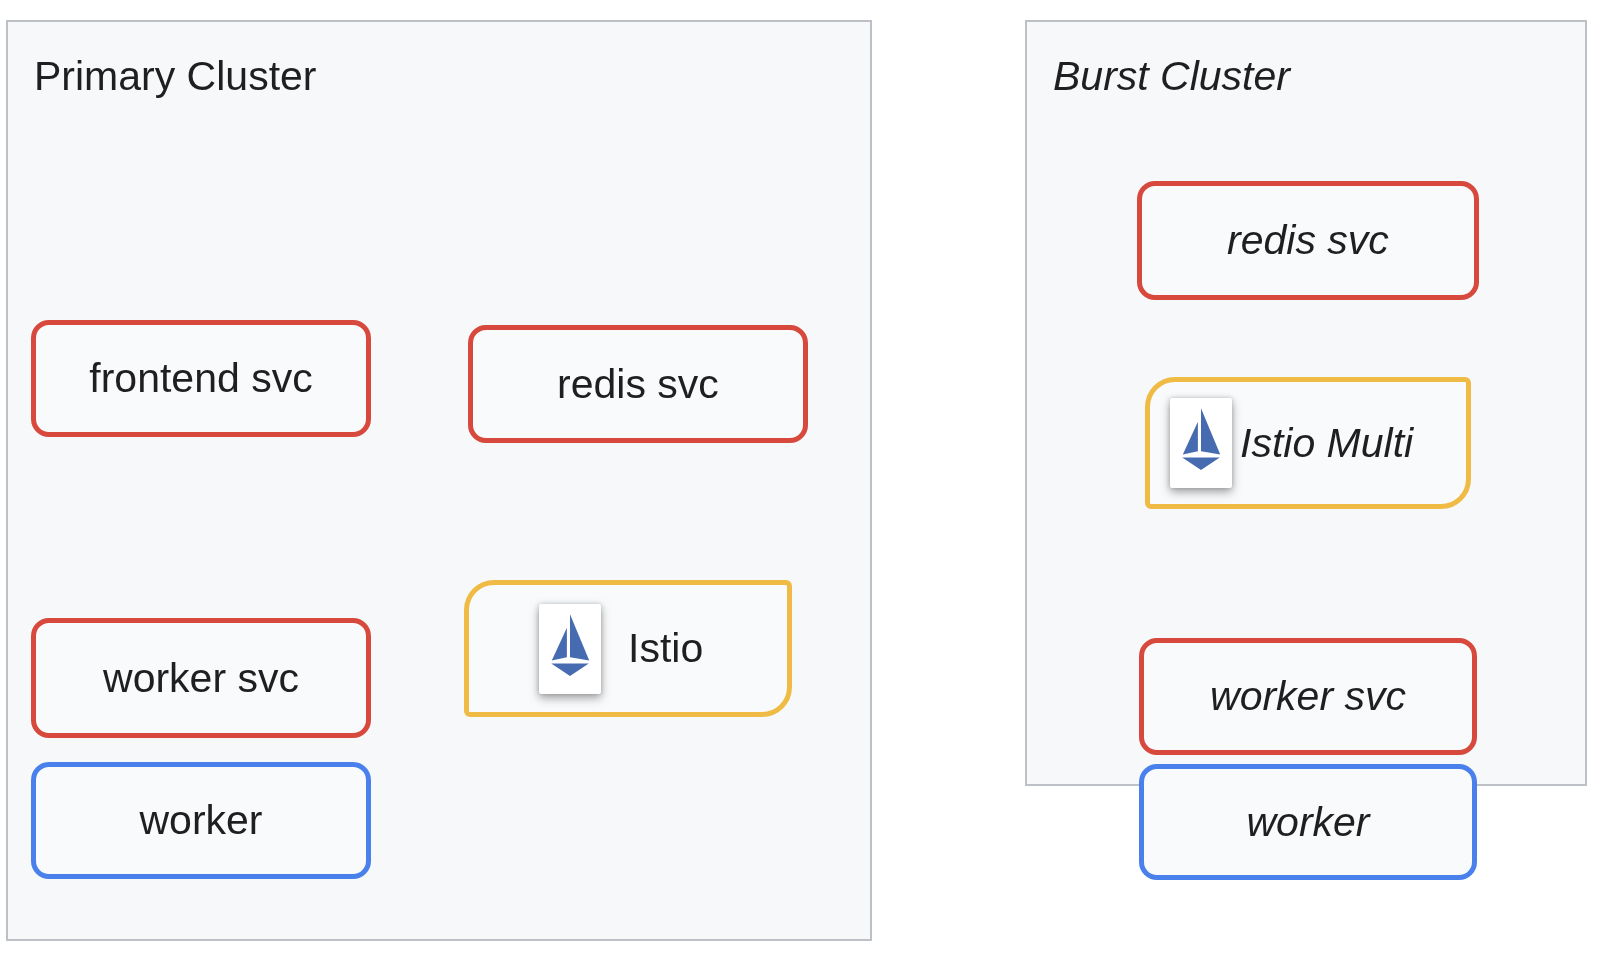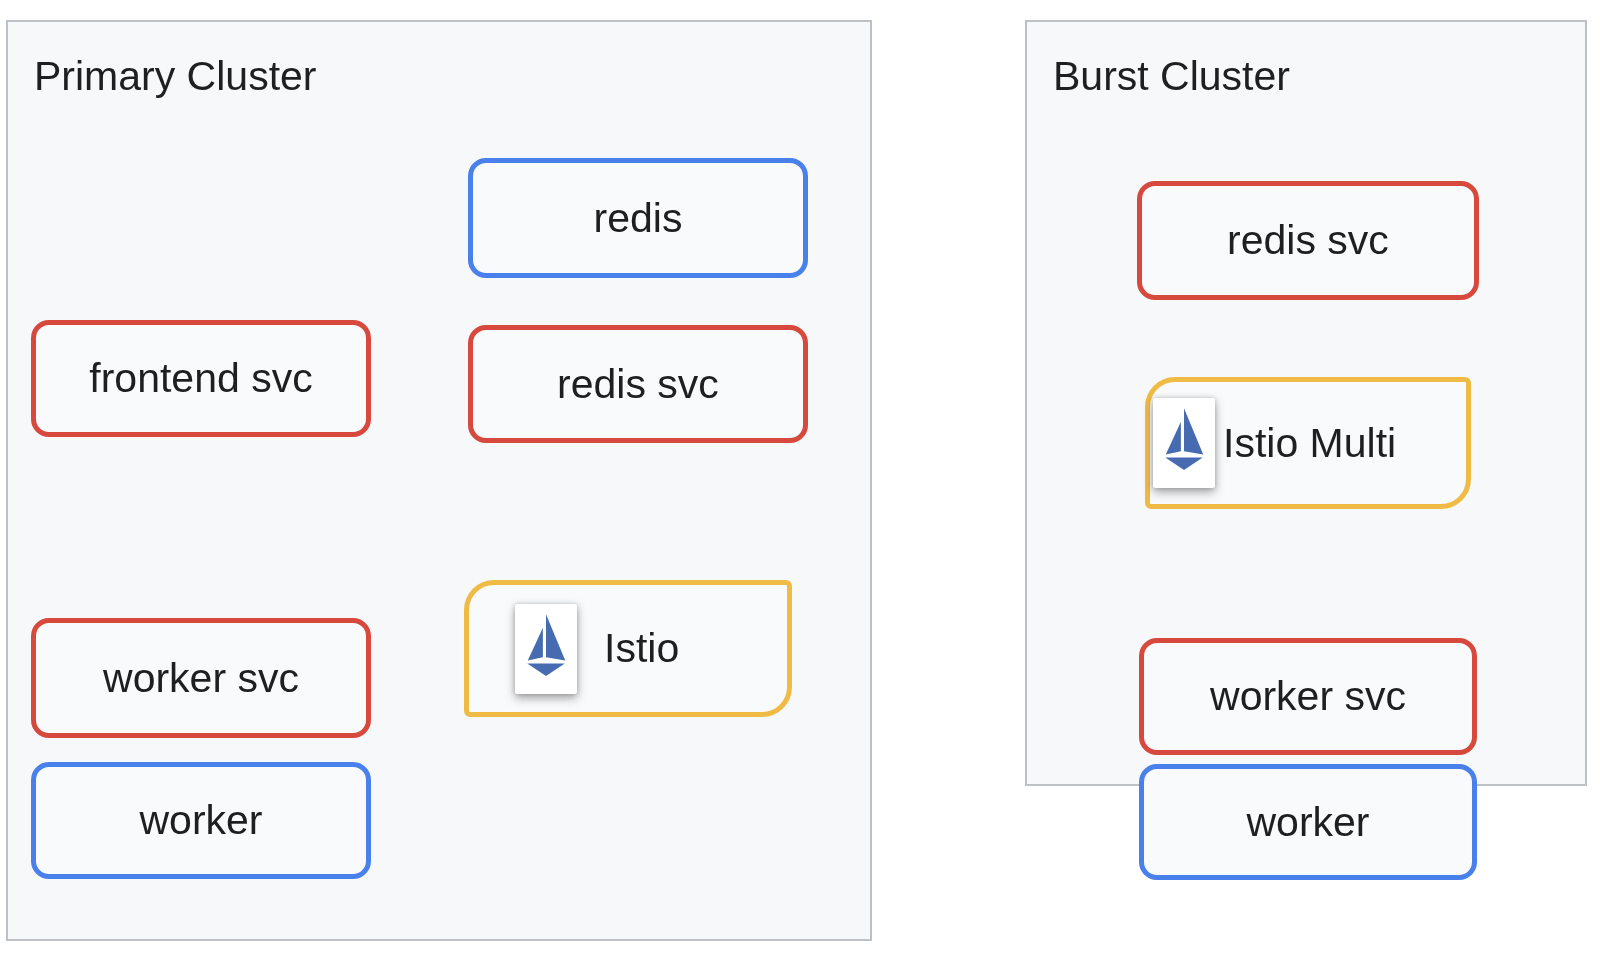--- a/index.html
+++ b/index.html
@@ -44,26 +44,26 @@
     white-space: nowrap;
   }
   .node.blue   { border-color: #4A80EC; }
   .node.red    { border-color: #D7493C; margin-top: 23px; }
   .node.yellow {
     border-color: #F0BB45;
     border-radius: 30px 6px 30px 6px;
   }
   .node.istio-primary {
     justify-content: flex-start;
-    padding-left: 46px;
+    padding-left: 70px;
     gap: 27px;
   }
   .node.istio-multi {
     justify-content: flex-start;
-    padding-left: 3px;
+    padding-left: 20px;
     gap: 8px;
   }
   .istio-badge {
     flex: 0 0 auto;
     width: 62px;
     height: 90px;
     background: #ffffff;
     border-radius: 2px;
     box-shadow: 0 4px 10px rgba(90,90,90,0.55), 0 0 4px rgba(120,120,120,0.35);
     display: flex;
@@ -71,23 +71,20 @@
     justify-content: center;
   }
   .istio-badge svg { width: 52px; height: 78px; display: block; }
 </style>
 </head>
 <body>
 
 <div id="canvas">
     <div class="cluster" style="left: 6px; top: 20px; width: 866px; height: 921px;">
       <div class="cluster-title">Primary Cluster</div>
-      <div class="node blue" style="left: 460px; top: 136px; width: 340px; height: 120px;">
-        <span>redis</span>
-      </div>
       <div class="node red" style="left: 23px; top: 275px; width: 340px; height: 117px;">
         <span>frontend svc</span>
       </div>
       <div class="node red" style="left: 460px; top: 280px; width: 340px; height: 118px;">
         <span>redis svc</span>
       </div>
       <div class="node red" style="left: 23px; top: 573px; width: 340px; height: 120px;">
         <span>worker svc</span>
       </div>
       <div class="node yellow istio-primary" style="left: 456px; top: 558px; width: 328px; height: 137px;">
@@ -99,21 +96,21 @@
               <polygon fill="#466BB0" points="14,103 86,103 50,127"></polygon>
             </svg>
           </span>
         </div>
         <span>Istio</span>
       </div>
       <div class="node blue" style="left: 23px; top: 740px; width: 340px; height: 117px;">
         <span>worker</span>
       </div>
     </div>
-    <div class="cluster" style="left: 1025px; top: 20px; width: 562px; height: 766px;">
+    <div class="cluster" style="left: 1025px; top: 20px; width: 562px; height: 766px; font-style: italic;">
       <div class="cluster-title">Burst Cluster</div>
       <div class="node red" style="left: 110px; top: 136px; width: 342px; height: 119px;">
         <span>redis svc</span>
       </div>
       <div class="node yellow istio-multi" style="left: 118px; top: 355px; width: 326px; height: 132px;">
         <div class="istio-badge">
           <span>
             <svg viewBox="0 0 100 150" xmlns="http://www.w3.org/2000/svg">
               <polygon fill="#466BB0" points="15,97 44,91 44,34"></polygon>
               <polygon fill="#466BB0" points="50,8 50,91 87,97"></polygon>

